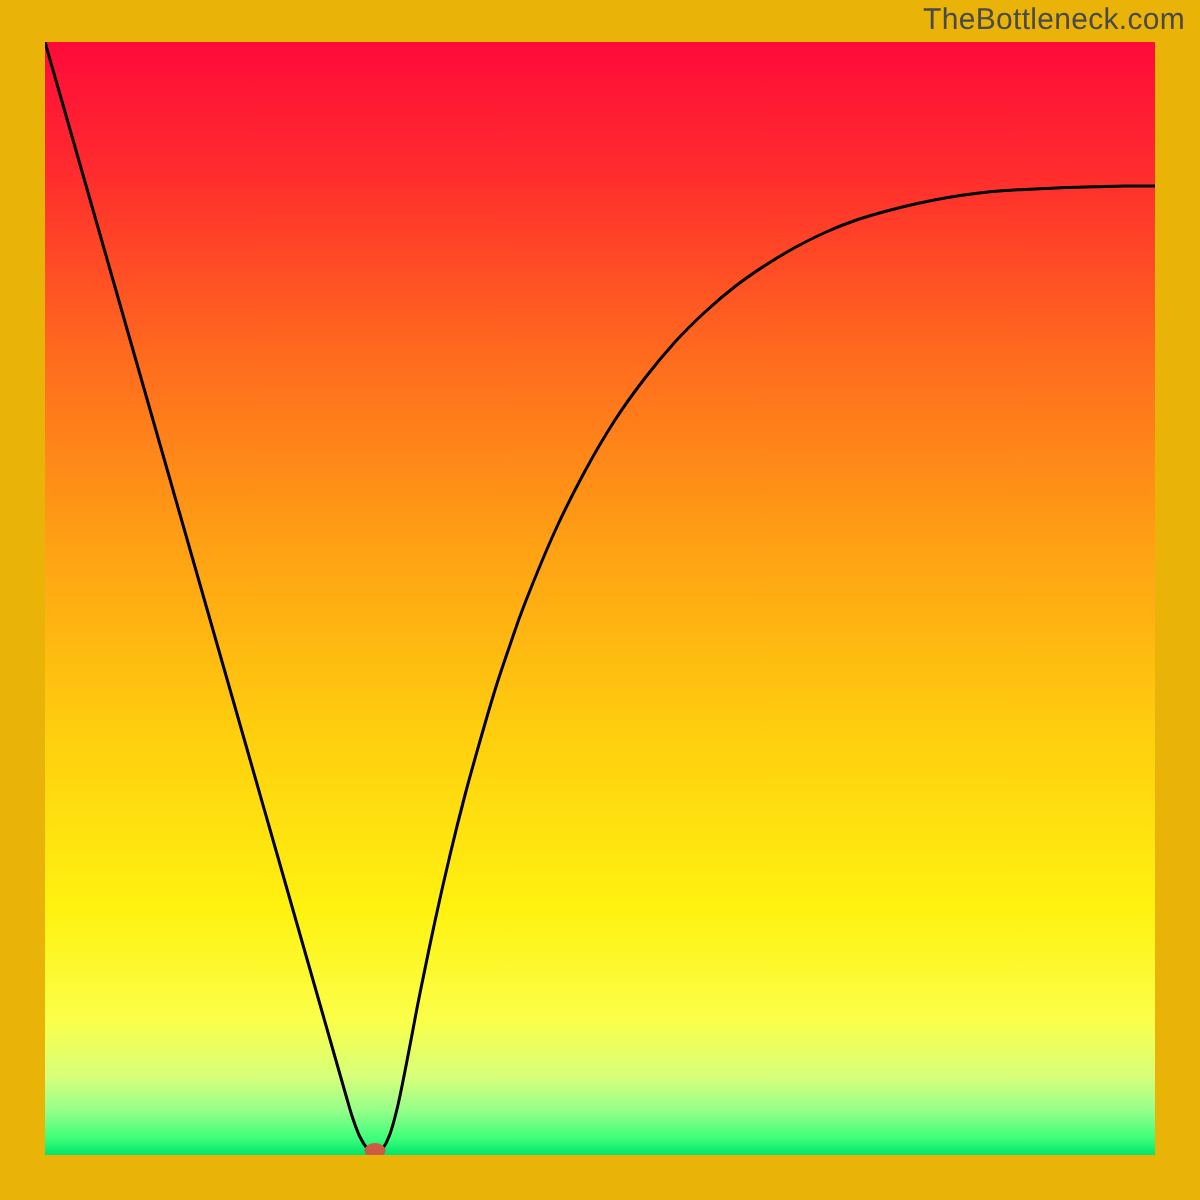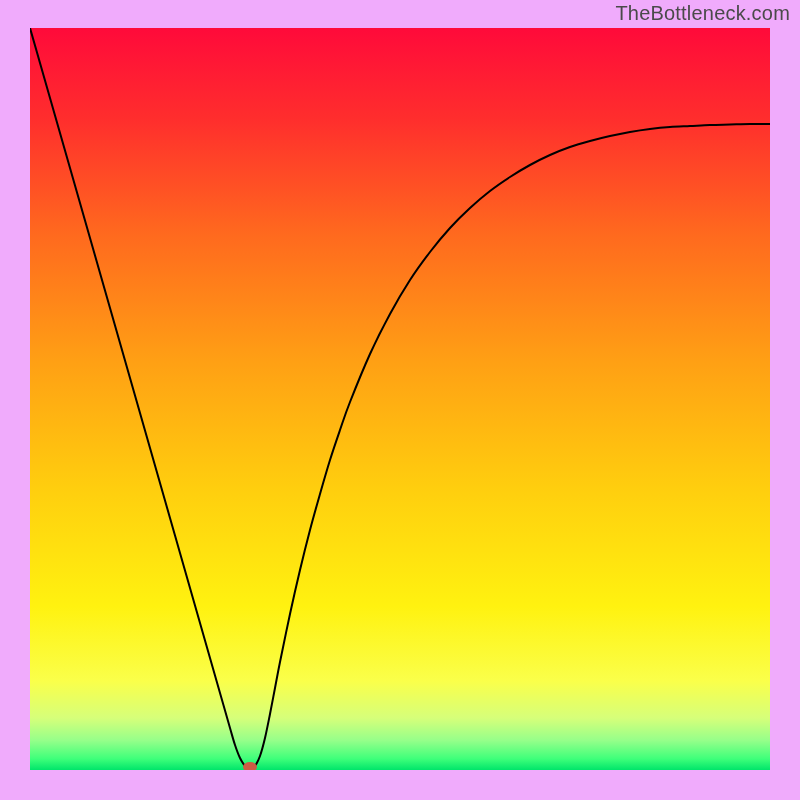--- a/index.html
+++ b/index.html
@@ -8,21 +8,21 @@
     width: 800px;
     height: 800px;
     overflow: hidden;
     font-family: Arial, Helvetica, sans-serif;
     background: #000;
   }
   .frame {
     position: relative;
     width: 800px;
     height: 800px;
-    background: #f0abfc;
+    background: #eab308;
     box-sizing: border-box;
   }
   .watermark {
     position: absolute;
     top: 2px;
     right: 10px;
     color: #4a4a4a;
     font-size: 20px;
     font-weight: 500;
     letter-spacing: 0.2px;

